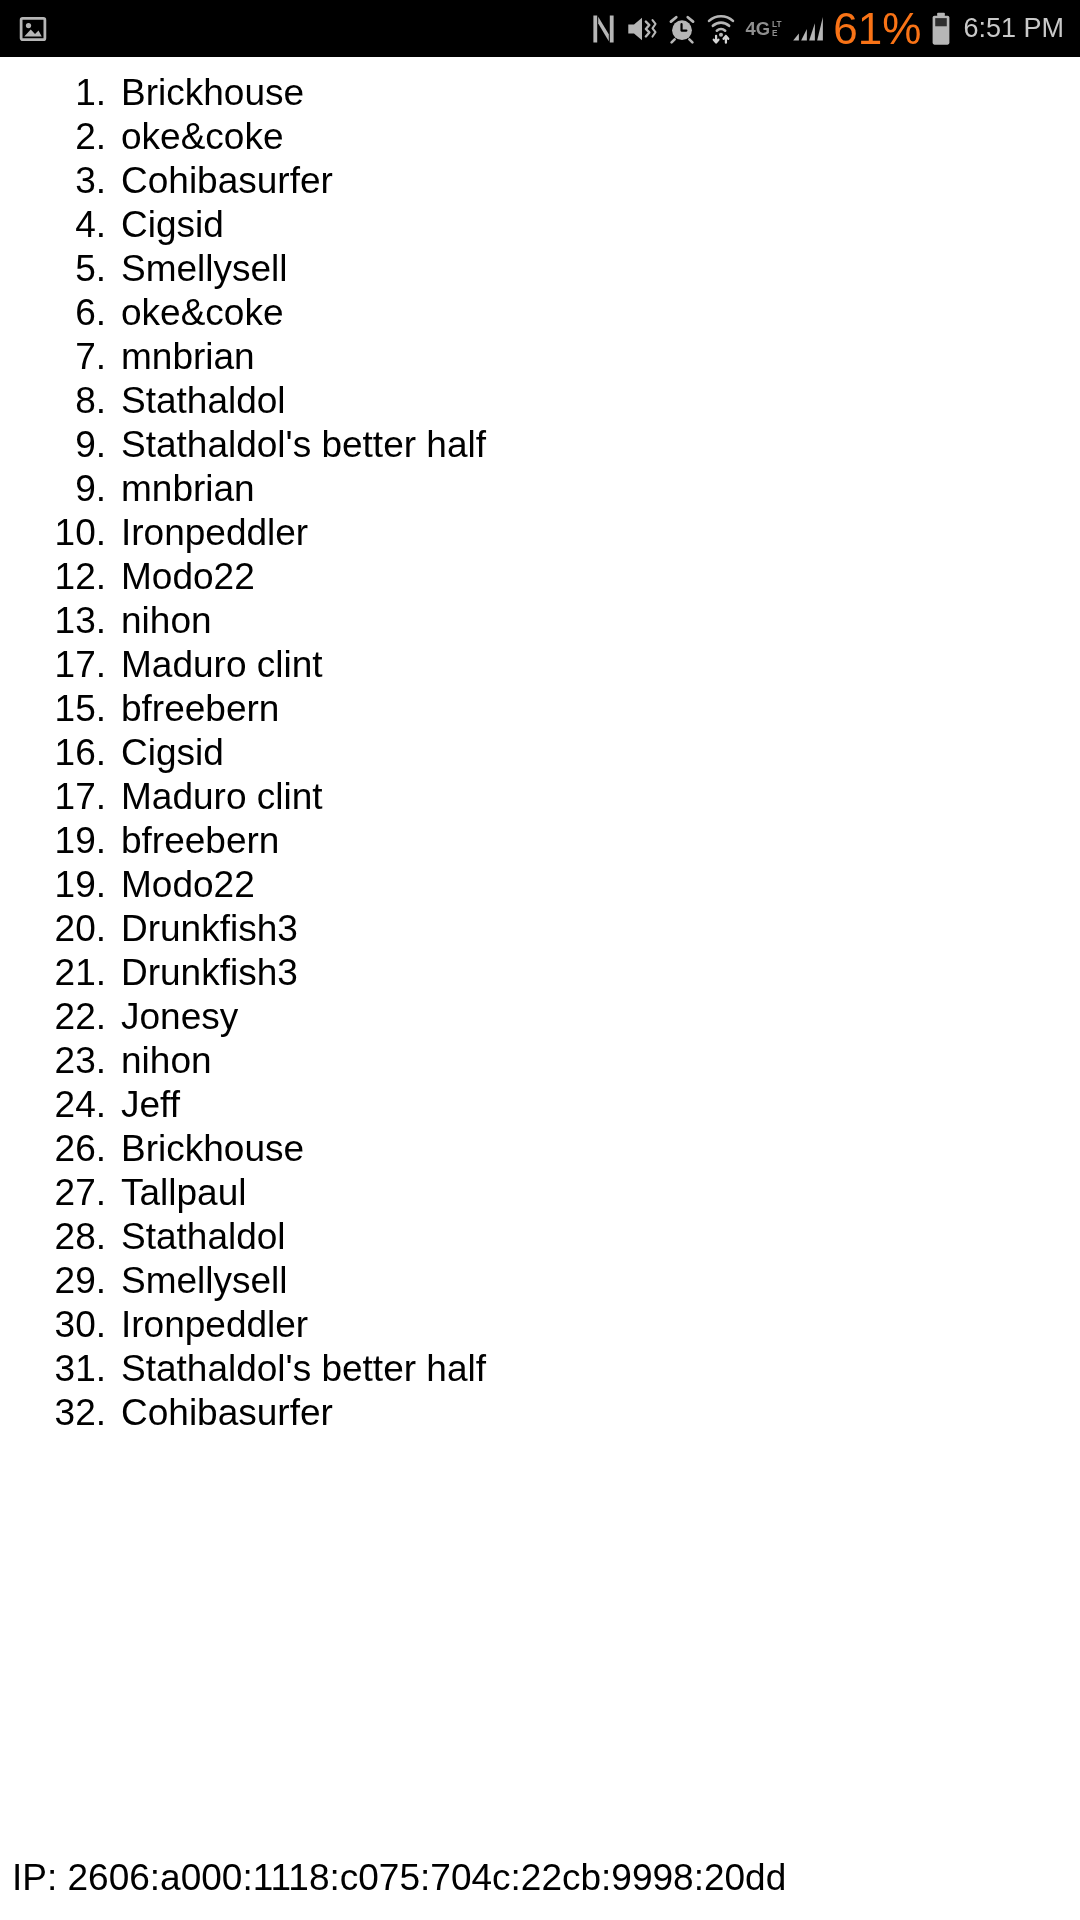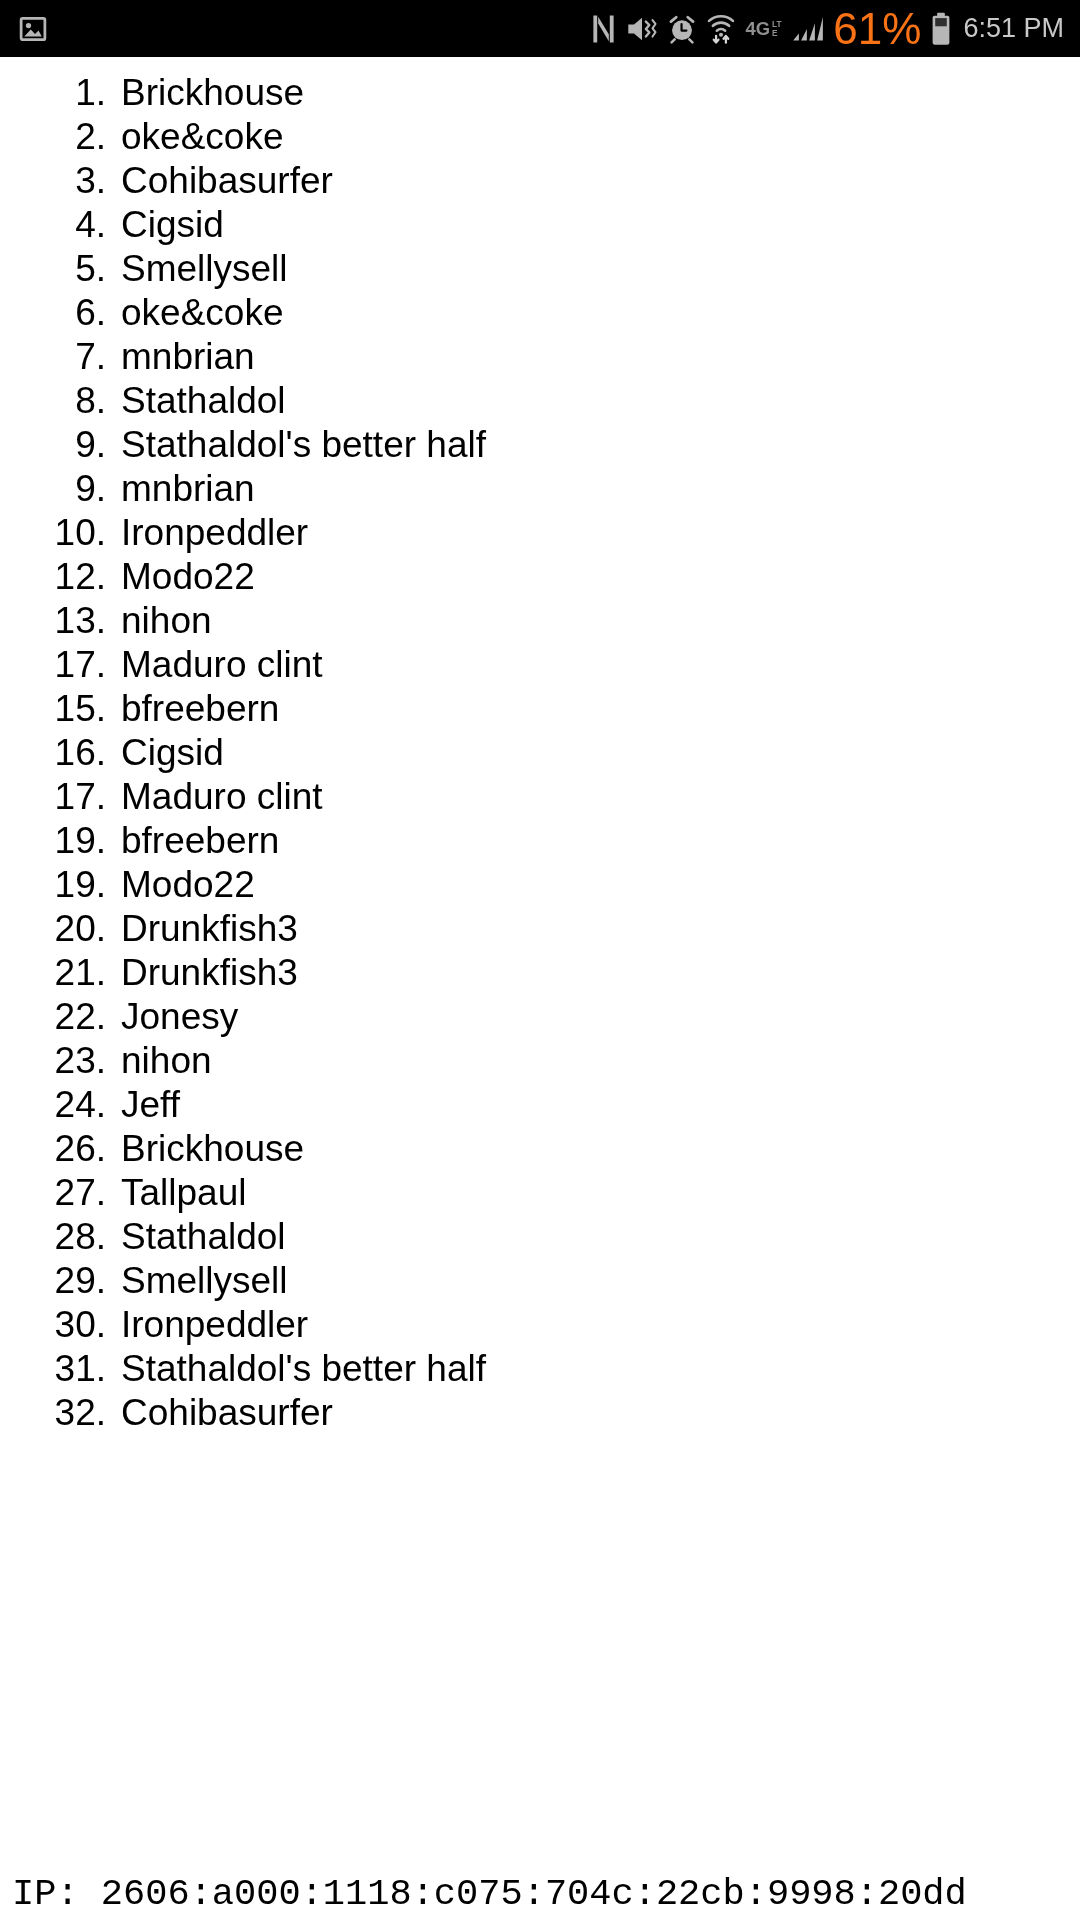--- a/index.html
+++ b/index.html
@@ -77,26 +77,25 @@
     padding-right: 4px;
     box-sizing: border-box;
   }
   .li-name {
     padding-left: 11px;
   }
 
   .ipline {
     position: absolute;
     left: 12px;
-    bottom: 4px;
+    bottom: 20px;
     font-size: 37px;
     line-height: 44px;
     color: #000000;
     white-space: nowrap;
-    font-family: Liberation Mono, monospace;
   }
 </style>
 </head>
 <body>
 
 <div class="statusbar">
 
   <div class="sb-left">
     <span class="sb-icon">
       <svg width="30" height="30" viewBox="0 0 24 24" aria-hidden="true">

